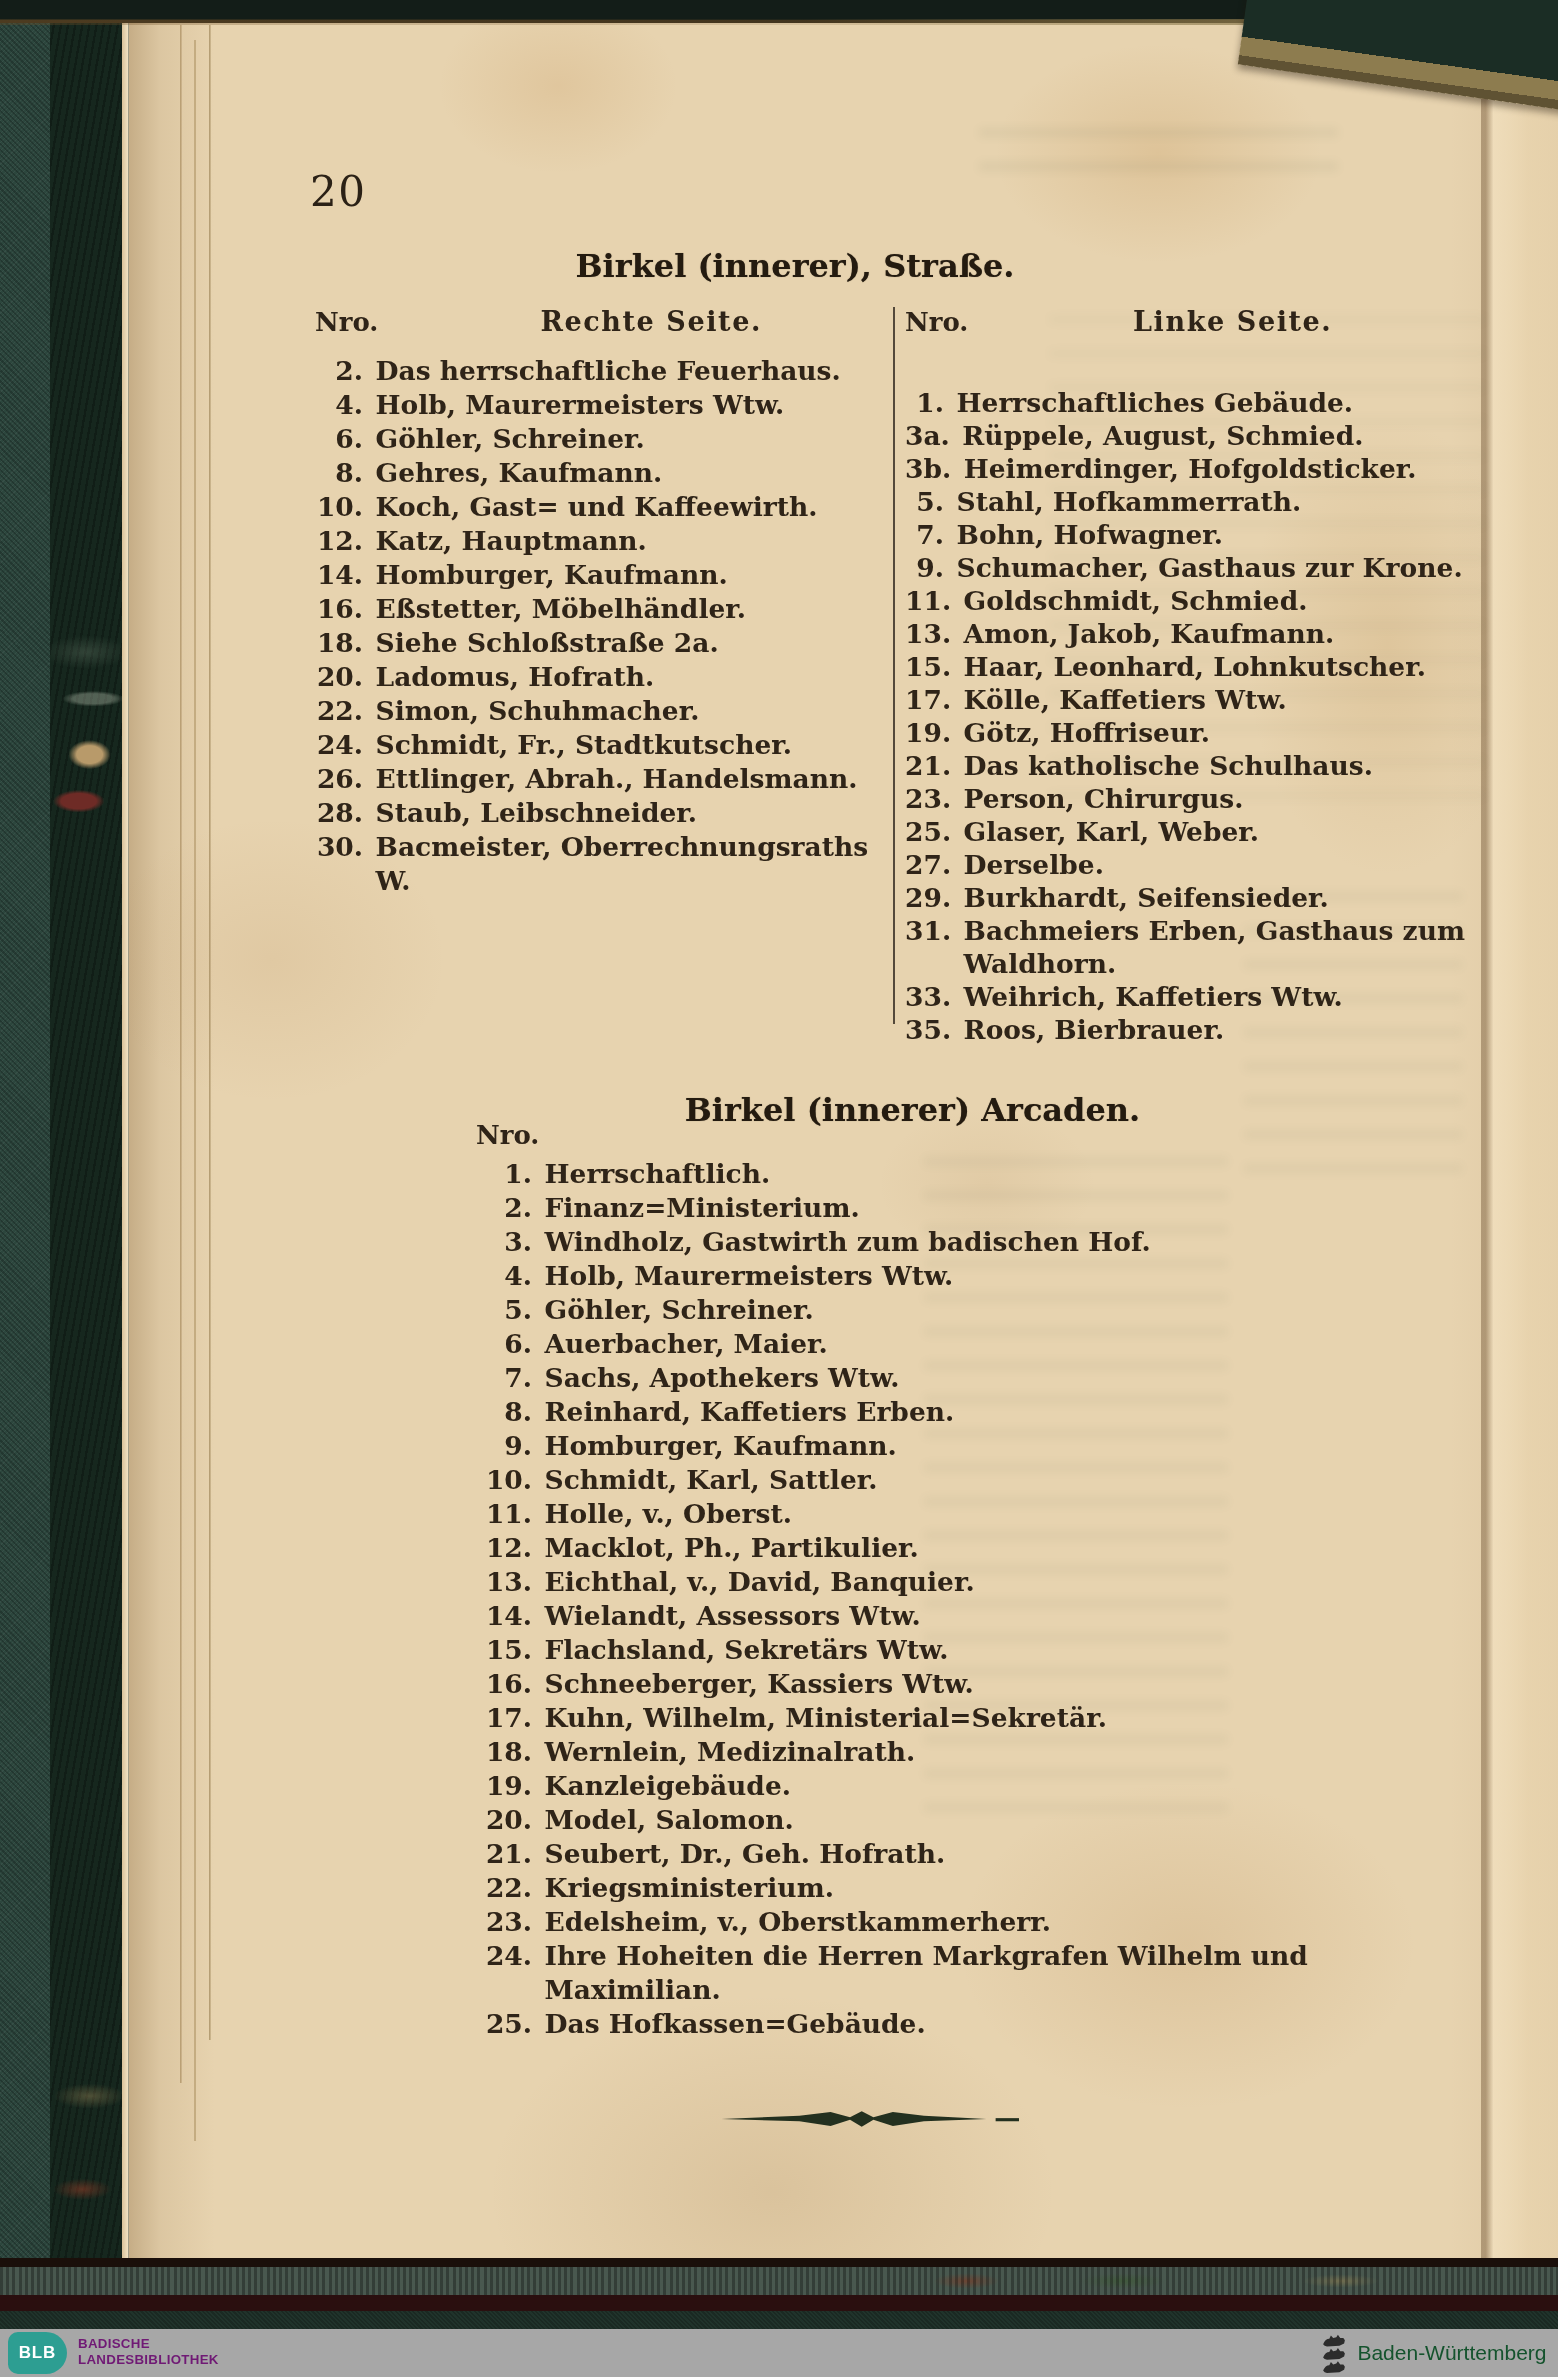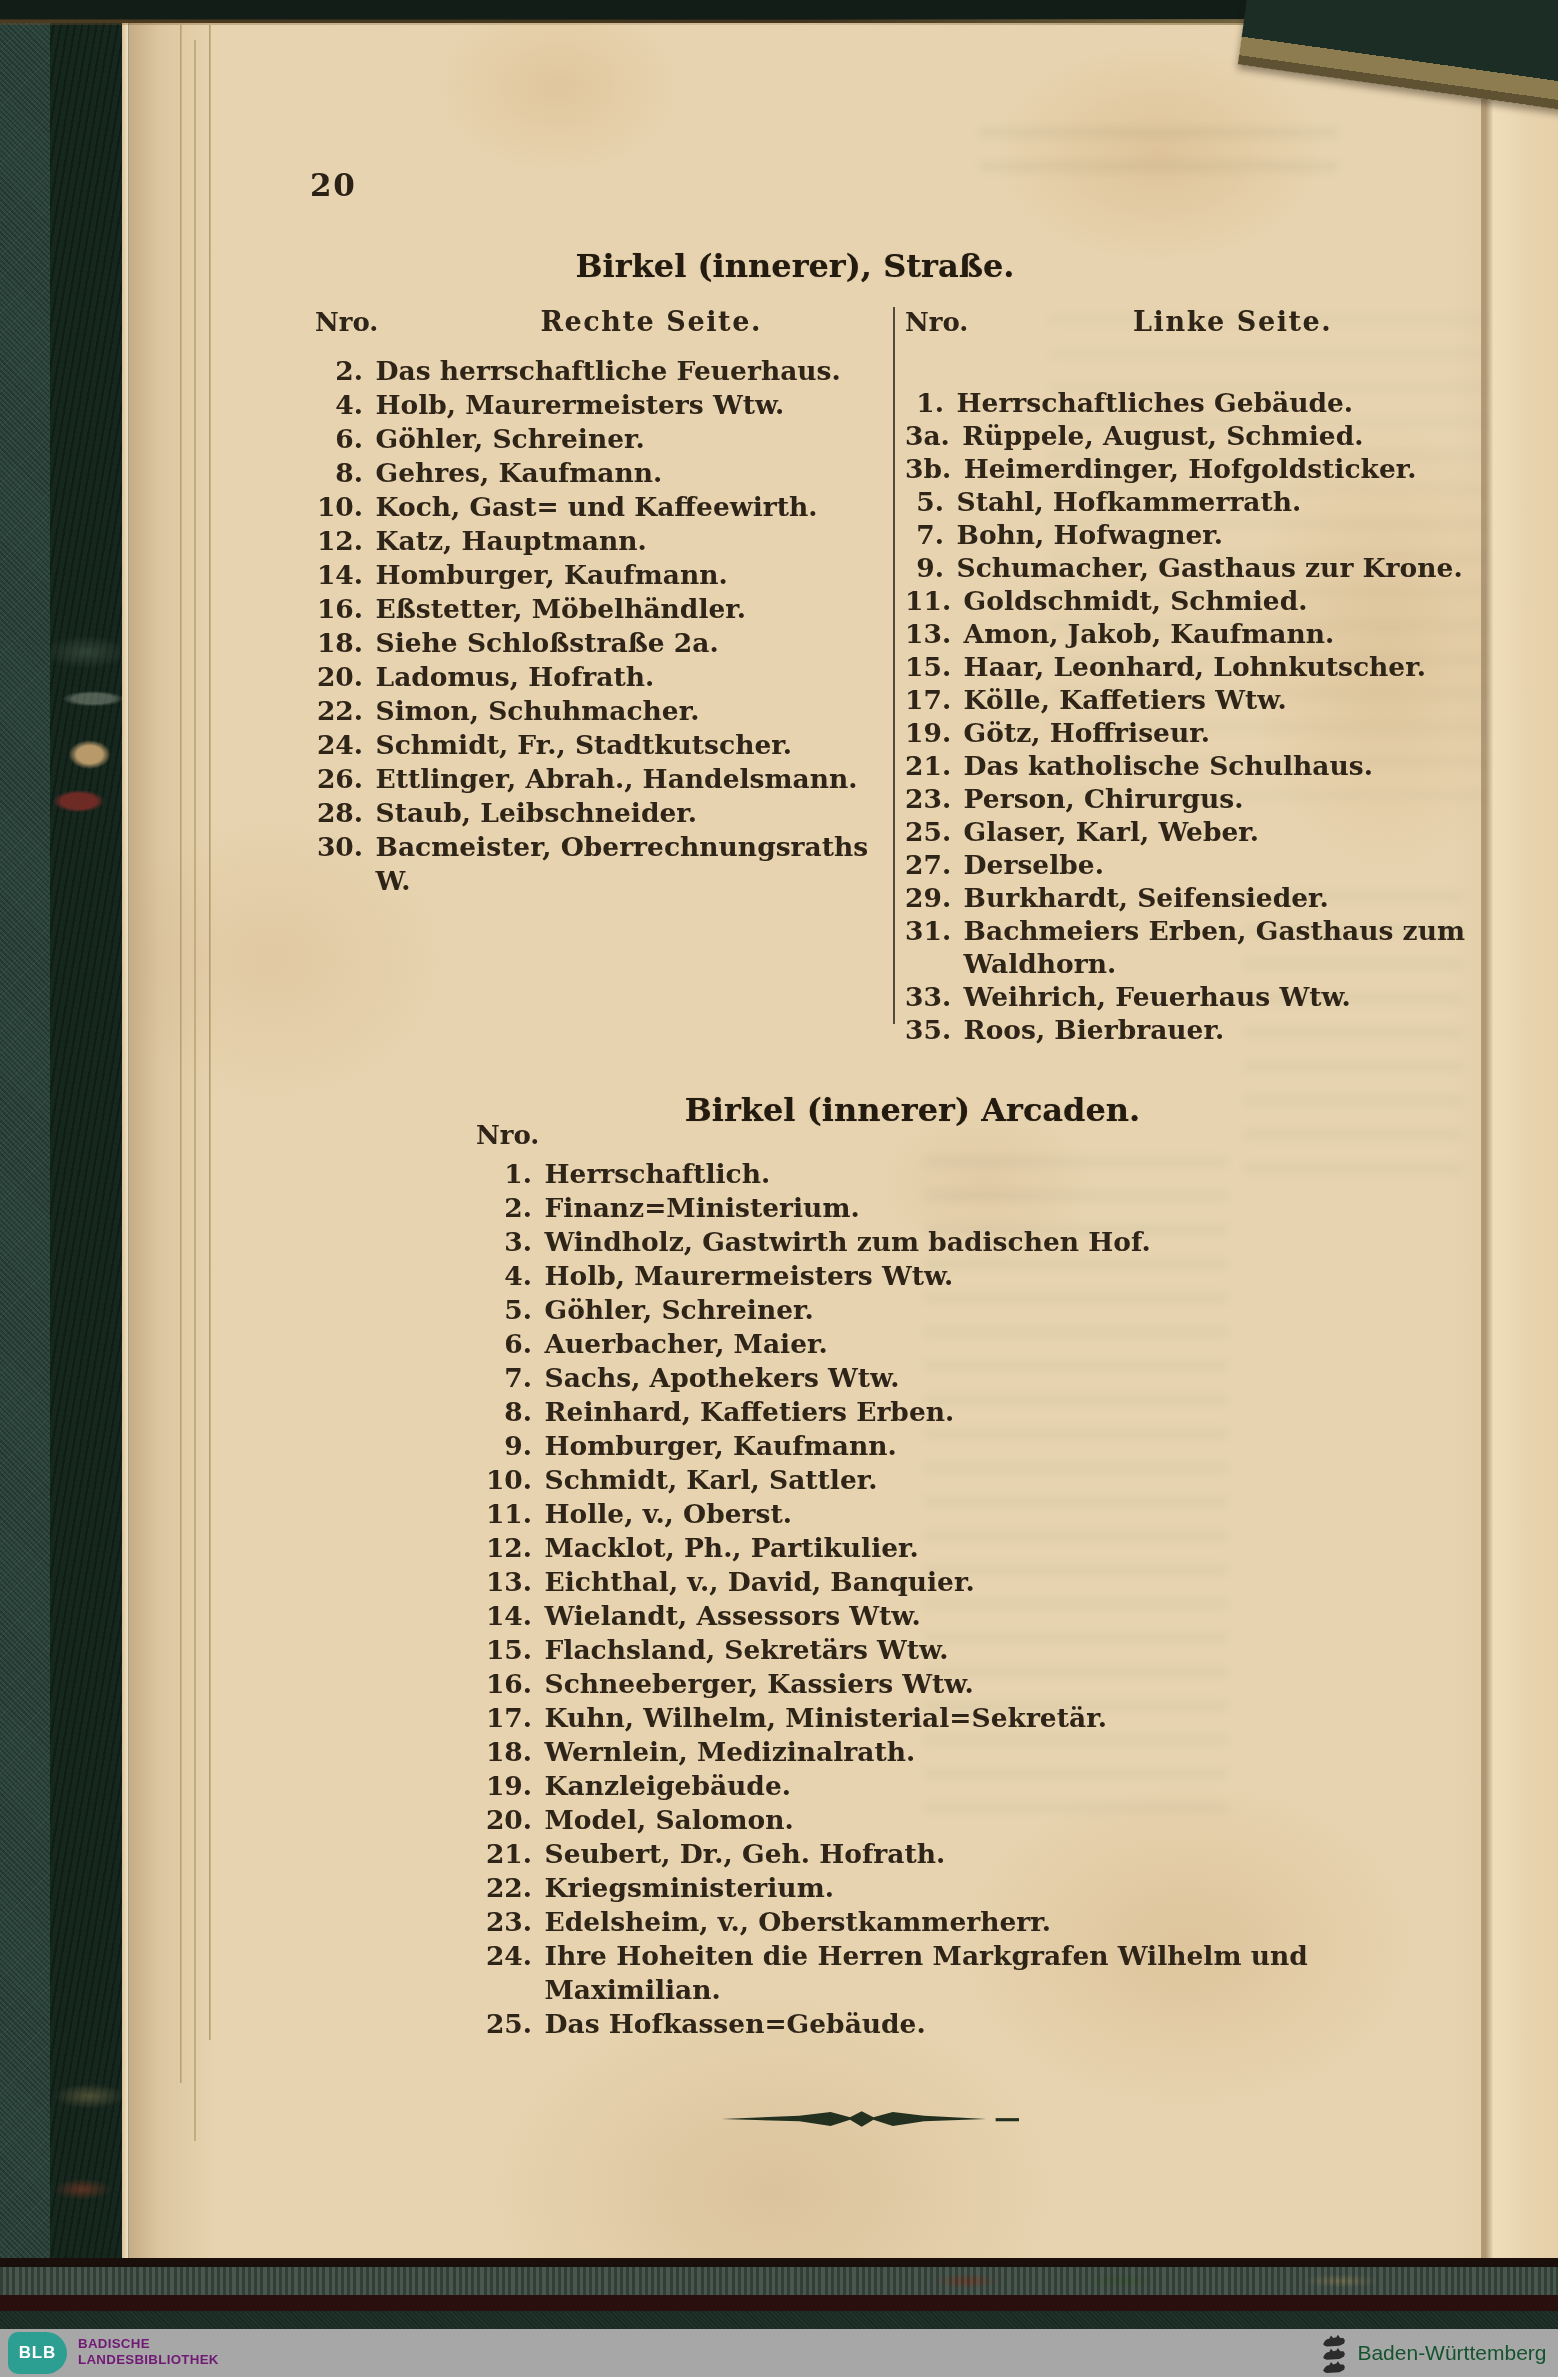--- a/index.html
+++ b/index.html
@@ -68,21 +68,21 @@
     background:repeating-linear-gradient(180deg, rgba(66,82,58,.55) 0 9.4px, transparent 9.4px 34px);
     filter:blur(4.7px);opacity:.10;
   }
   .ghost.g1{left:1115px;top:873px;width:218px;height:281px;}
   .ghost.g2{left:795px;top:1138px;width:304px;height:670px;}
   .ghost.g3{left:850px;top:109px;width:359px;height:47px;opacity:.13;}
   .ghost.g4{left:920px;top:296px;width:437px;height:499px;opacity:.06;}
 
   .page-number{
     position:absolute;left:181px;top:148px;
-    font-size:31px;font-weight:bold;letter-spacing:1.6px;color:#2b2116;
+    font-size:42px;font-weight:normal;letter-spacing:1.6px;color:#2b2116;
   }
   .sec-title{
     position:absolute;font-size:32px;font-weight:bold;color:#241b10;
     text-align:center;white-space:nowrap;
     text-shadow:0 0 0.8px rgba(40,28,12,.5);
   }
   .title1{top:207px;left:179px;width:974px;}
   .title2{top:1046px;left:273px;width:1021px;}
 
   
@@ -358,21 +358,21 @@
               <span class="txt">Burkhardt, Seifensieder.</span>
             </li>
 
             <li class="entry">
               <span class="num">31.</span>
               <span class="txt">Bachmeiers Erben, Gasthaus zum Waldhorn.</span>
             </li>
 
             <li class="entry">
               <span class="num">33.</span>
-              <span class="txt">Weihrich, Feuerhaus Wtw.</span>
+              <span class="txt">Weihrich, Kaffetiers Wtw.</span>
             </li>
 
             <li class="entry">
               <span class="num">35.</span>
               <span class="txt">Roos, Bierbrauer.</span>
             </li>
           </ul>
       </div>
     </div>
 

